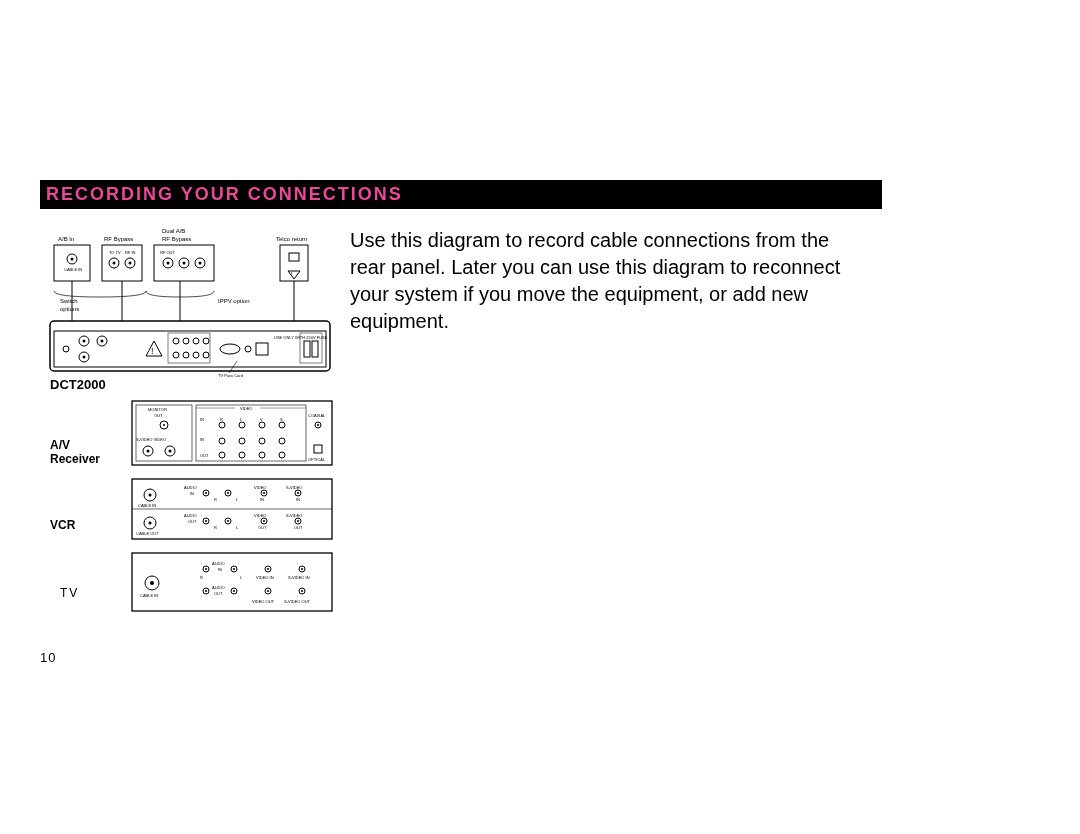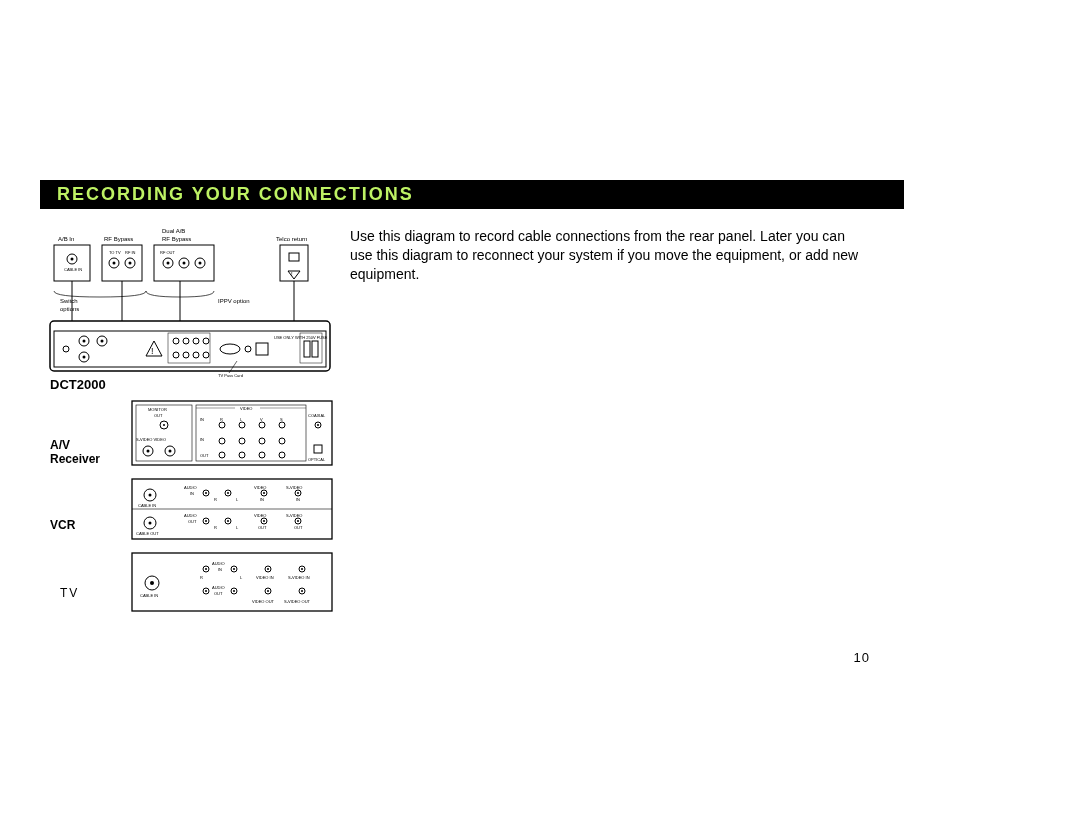--- a/index.html
+++ b/index.html
@@ -12,52 +12,52 @@
     position: relative;
   }
   .page {
     position: absolute;
     left: 40px;
     top: 180px;
     width: 830px;
   }
   .title-bar {
     background: #000;
-    color: #bef264;
+    color: #ec4899;
     font-family: Arial, sans-serif;
     font-weight: 700;
     letter-spacing: 2px;
-    padding: 4px 17px;
+    padding: 4px 6px;
     font-size: 18px;
     width: 100%;
   }
   .content {
     margin-top: 12px;
     display: flex;
     align-items: flex-start;
   }
   .left-col {
     width: 300px;
     flex: 0 0 300px;
   }
   .right-col {
     flex: 1;
-    font-size: 14px;
+    font-size: 20px;
     line-height: 1.35;
     padding-left: 10px;
     padding-top: 6px;
   }
   .right-col p {
     margin: 0 0 8px 0;
   }
   .page-num {
     position: absolute;
     left: 0;
     width: 830px;
-    text-align: right;
+    text-align: left;
     font-size: 13px;
     letter-spacing: 1px;
   }
   
   .diagram svg {
     display: block;
   }
   .opt-label {
     font-family: Arial, sans-serif;
     font-size: 6px;

